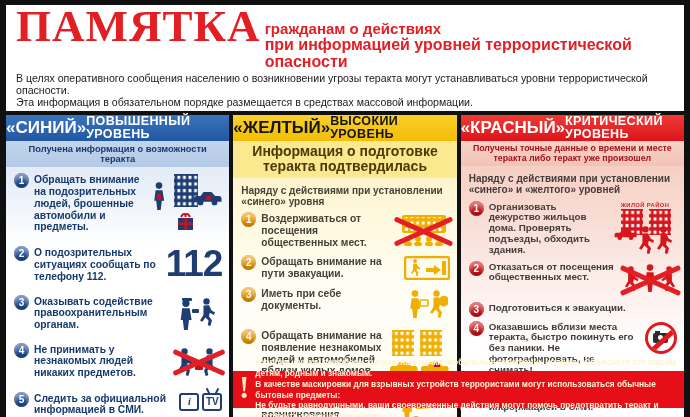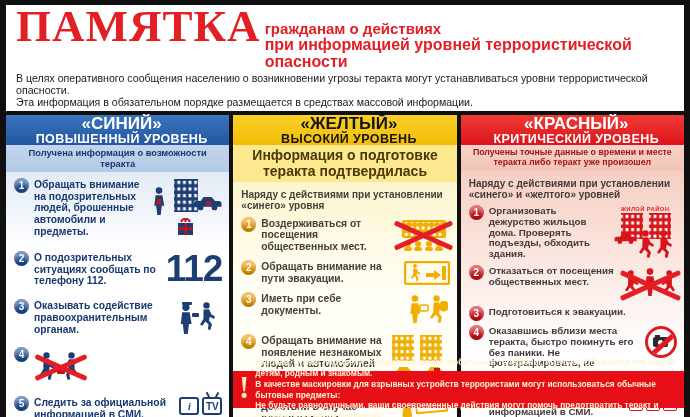--- a/index.html
+++ b/index.html
@@ -14,21 +14,21 @@
   .hdr-title{font-family:"Liberation Serif",serif;font-weight:bold;color:#e31e24;
     font-size:45px;line-height:0.92;letter-spacing:1px;}
   .hdr-tags{margin-left:4px;margin-top:15px;color:#e31e24;font-weight:bold;line-height:1.06;}
   .tag1{font-size:15px;}
   .tag2{font-size:16px;}
   .hdr-intro{text-align:left;font-size:10.6px;line-height:1.12;color:#1a1a1a;margin-top:2px;}
 
   
   .cols{flex:1;display:flex;gap:4px;margin-top:4px;position:relative;min-height:0;}
   .col{flex:1;display:flex;flex-direction:column;min-width:0;}
-  .col-head{height:39px;display:flex;flex-direction:column;align-items:center;justify-content:flex-start;line-height:1.02;padding-left:8px;}
+  .col-head{height:39px;display:flex;align-items:center;justify-content:flex-start;line-height:1.02;}
   .col-title{font-size:17px;font-weight:bold;}
   .col-level{font-size:12.5px;font-weight:bold;letter-spacing:0.4px;}
   .col-sub{font-weight:bold;text-align:center;padding:3px 6px;line-height:1.1;}
   .col-body{flex:1;padding:7px 7px 4px 8px;position:relative;}
 
   .col-blue .col-head{background:linear-gradient(#3a74bd,#2257a2);color:#fff;}
   .col-blue .col-sub{background:linear-gradient(#c3d5ec,#b3c9e6);color:#16396f;font-size:9.3px;}
   .col-blue .col-body{background:linear-gradient(#e3ebf6,#ffffff 30%);color:#16396f;}
 
   .col-yellow .col-head{background:linear-gradient(#fad02a,#f2bd06);color:#141414;}
@@ -184,20 +184,21 @@
                 <rect x="16" y="13" width="7" height="4" rx="1"></rect>
                 <g transform="translate(24,2)">
                     <use href="#wkr"></use>
                   </g>
               </svg>
             </span>
           </div>
 
           <div class="item">
             <span class="num">4</span>
+            <span class="itx">Не принимать у незнакомых людей никаких предметов.</span>
             <span class="ic">
               <svg width="46" height="36" viewBox="0 0 46 36" fill="#1d3d73">
                 <g transform="translate(2,4)">
                     <use href="#wkr"></use>
                   </g>
                 <g transform="translate(40,4) scale(-1,1)">
                     <use href="#wkr"></use>
                   </g>
                 <rect x="19" y="20" width="8" height="6" rx="1" fill="#c41220"></rect>
               </svg>

